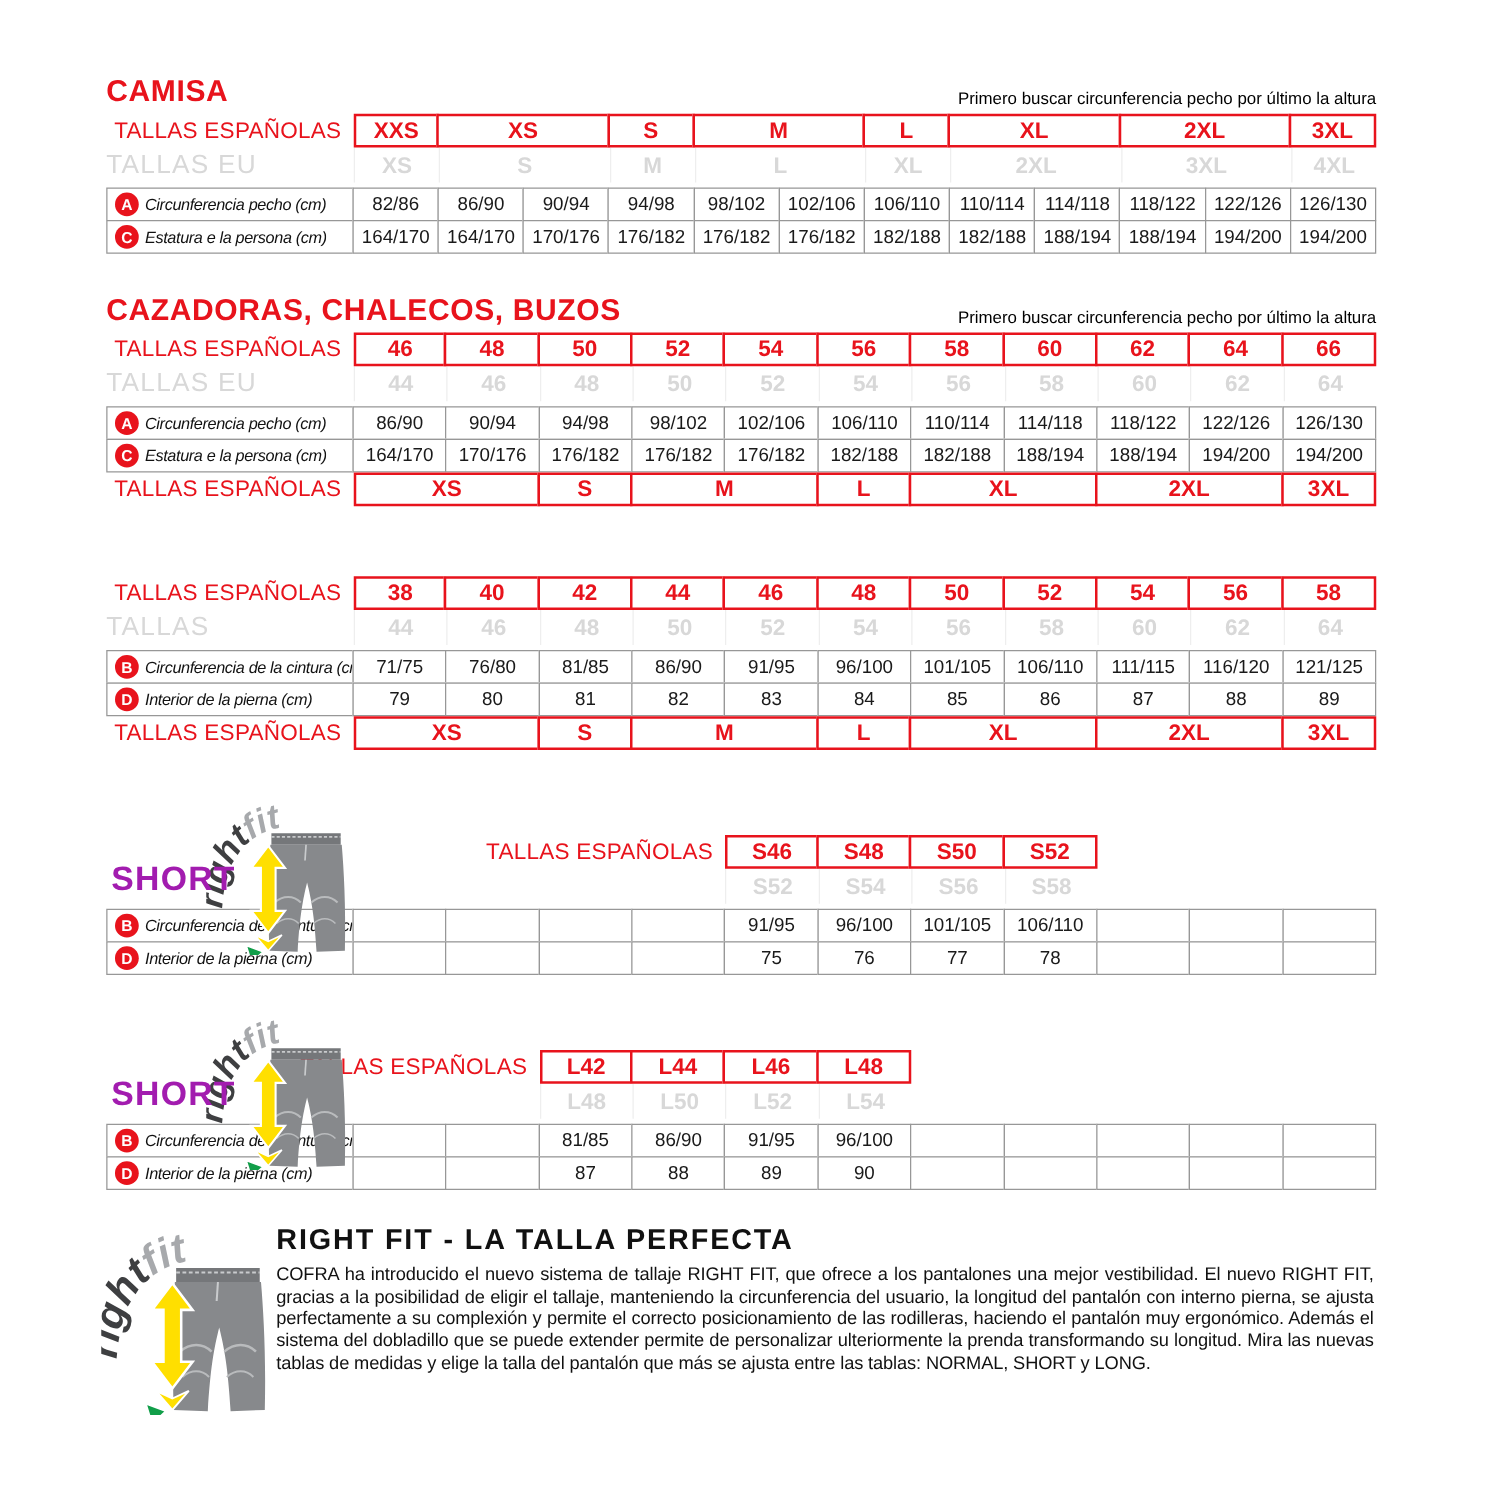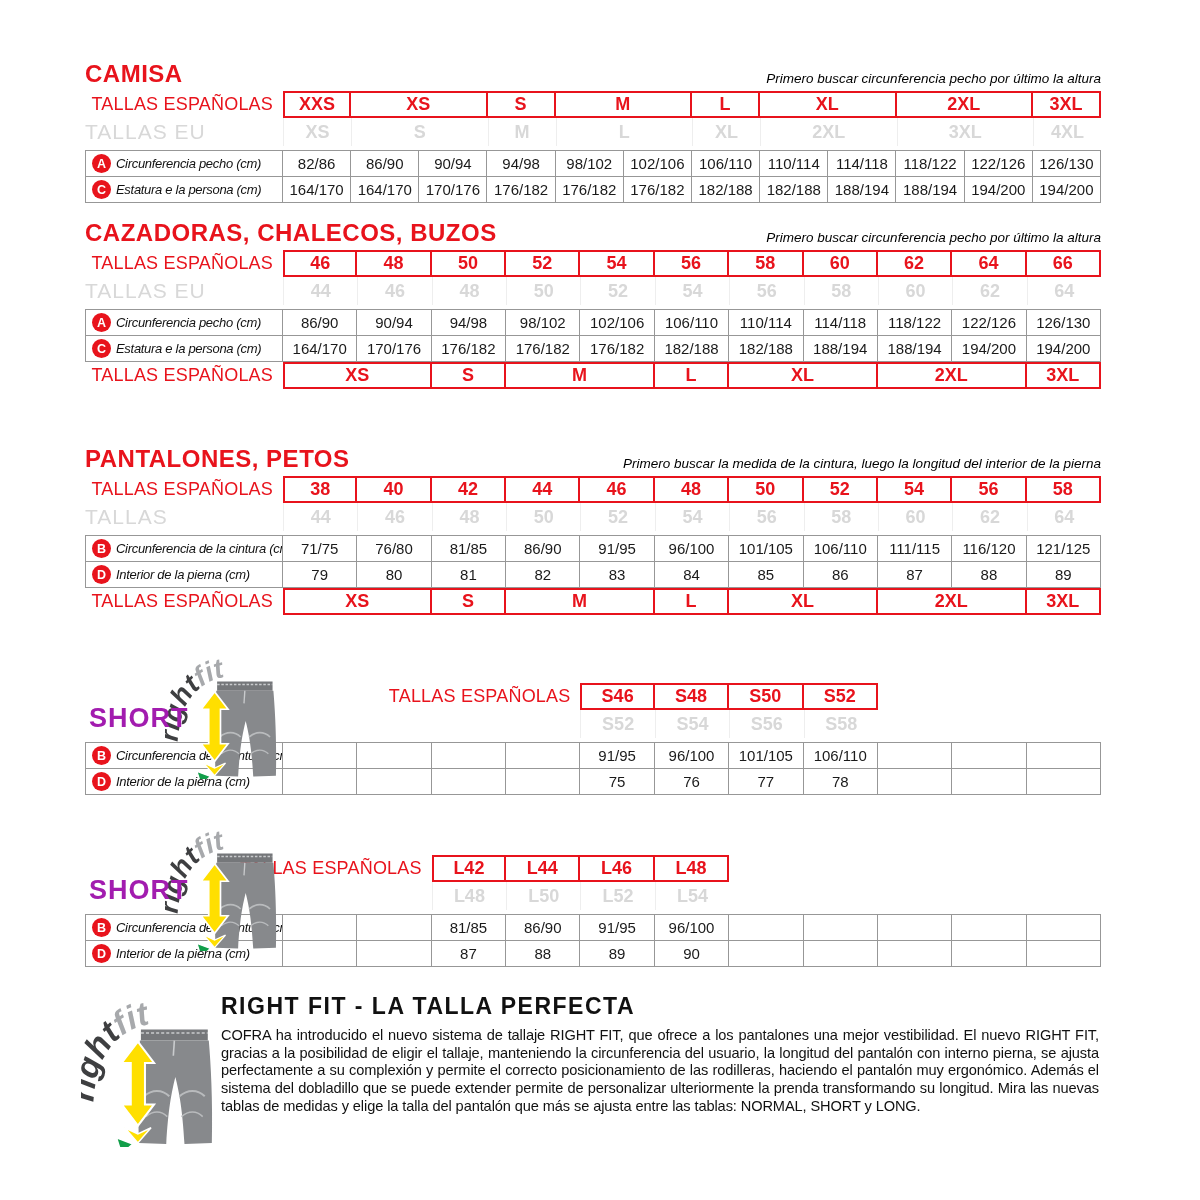--- a/index.html
+++ b/index.html
@@ -8,21 +8,21 @@
     padding:60px 0 0 85px;
     font-family:"Liberation Sans",sans-serif;
     color:#111; overflow:hidden;
   }
   .page{width:1016px;position:relative;
     --red:#e8131c; --greytxt:#d8d8d8; --bd:#979797; --lbl:198px;}
 
   
   .sec-head{display:flex;justify-content:space-between;align-items:flex-end;margin-bottom:3px;}
   .sec-title{margin:0;font-size:24px;font-weight:bold;color:var(--red);letter-spacing:.5px;}
-  .sec-note{font-size:13.5px;color:#000;padding-bottom:2px;font-style:italic;}
+  .sec-note{font-size:13.5px;color:#000;padding-bottom:2px;}
 
   
   .tbl{width:100%;}
   .row{display:grid;}
   .row > div{display:flex;align-items:center;box-sizing:border-box;min-width:0;}
 
   .red-lbl{justify-content:flex-end;padding-right:10px;
     color:var(--red);font-weight:normal;font-size:18px;letter-spacing:.2px;white-space:nowrap;}
   .red-box{justify-content:center;height:27px;border:2px solid var(--red);
     color:var(--red);font-weight:bold;font-size:18px;background:#fff;}
@@ -41,21 +41,21 @@
   .d-val{justify-content:center;font-size:15px;color:#1a1a1a;}
   .d-val.ml{margin-left:-1px;}
   .d-lbl{padding-left:4px;}
   .d-txt{font-size:13px;letter-spacing:-.3px;white-space:nowrap;overflow:hidden;font-style:italic;}
   .badge{flex:0 0 auto;width:19px;height:19px;border-radius:50%;background:var(--red);
     color:#fff;font-weight:bold;font-size:12.5px;display:inline-flex;
     align-items:center;justify-content:center;margin:0 5px 0 2px;}
   .void{background:transparent;}
 
   .tbl-sec{margin-bottom:0;}
-  #sec-cazadoras{margin-top:16px;}
+  #sec-cazadoras{margin-top:32px;}
   #sec-pantalones{margin-top:56px;}
 
   
   .fit-sec{position:relative;}
   #sec-short{margin-top:68px;}
   #sec-long{margin-top:60px;}
   .fit-name{position:absolute;left:4px;top:20px;font-size:27px;font-weight:bold;
     color:#a21caf;letter-spacing:1px;z-index:3;}
   .fit-logo{line-height:0;}
   .fit-logo.sm{position:absolute;left:80px;top:-30px;width:116px;height:126px;z-index:2;}
@@ -216,24 +216,20 @@
           <div class="red-box ml" style="grid-column: span 2;">M</div>
           <div class="red-box ml">L</div>
           <div class="red-box ml" style="grid-column: span 2;">XL</div>
           <div class="red-box ml" style="grid-column: span 2;">2XL</div>
           <div class="red-box ml">3XL</div>
         </div>
       </div>
   </section>
 
   <section class="tbl-sec" id="sec-pantalones">
-    <div class="sec-head">
-      <h2 class="sec-title">PANTALONES, PETOS</h2>
-      <div class="sec-note">Primero buscar la medida de la cintura, luego la longitud del interior de la pierna</div>
-    </div>
     <div class="tbl">
         <div class="row r-red" style="grid-template-columns: var(--lbl) repeat(11,1fr);">
           <div class="red-lbl">TALLAS ESPAÑOLAS</div>
           <div class="red-box">38</div>
           <div class="red-box ml">40</div>
           <div class="red-box ml">42</div>
           <div class="red-box ml">44</div>
           <div class="red-box ml">46</div>
           <div class="red-box ml">48</div>
           <div class="red-box ml">50</div>

